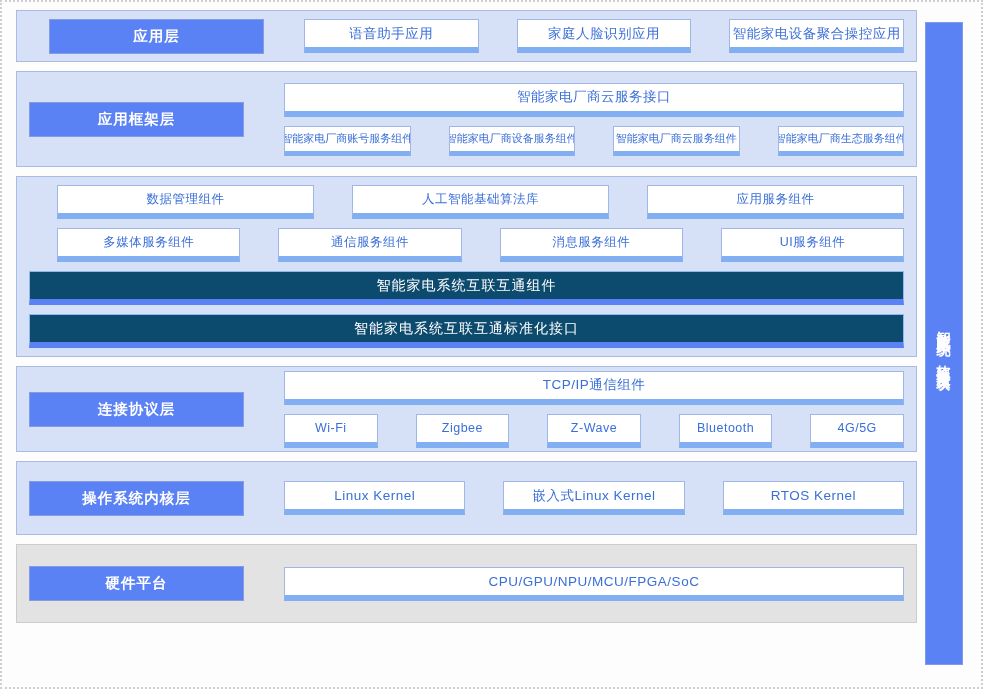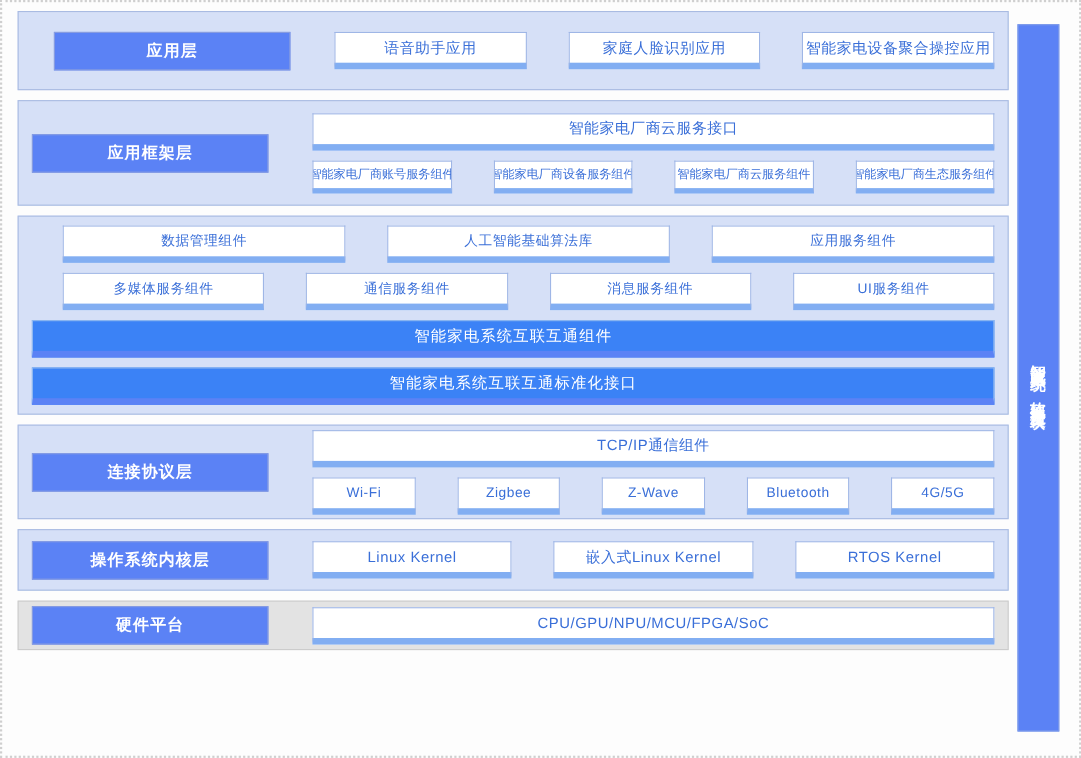--- a/index.html
+++ b/index.html
@@ -87,21 +87,21 @@
     letter-spacing:.5px;
     white-space:nowrap;
     overflow:hidden;
     margin-left:28px;
   }
   .card.sm{font-size:11px;letter-spacing:0;height:30px;border-bottom-width:5px;}
   .card.lat{font-size:12.5px;}
   
   .bar{
     width:100%;
-    background:#3b82f6;
+    background:#0c4a6e;
     border:1px solid #8fb8f0;
     border-bottom:6px solid #5b82f5;
     box-sizing:border-box;
     height:34px;
     display:flex;
     align-items:center;
     justify-content:center;
     color:#ffffff;
     font-size:14px;
     letter-spacing:1px;
@@ -123,26 +123,26 @@
     font-size:14px;
     font-weight:bold;
     letter-spacing:2px;
   }
   .vtext{
     writing-mode:vertical-rl;
     text-orientation:upright;
     white-space:nowrap;
   }
   
-  .layer.app{height:72px;padding-left:32px;}
+  .layer.app{height:52px;padding-left:32px;}
   .layer.framework{height:96px;}
   .layer.middleware{height:181px;}
   .layer.protocol{height:86px;}
-  .layer.kernel{height:56px;}
-  .layer.hardware{height:45px;}
+  .layer.kernel{height:74px;}
+  .layer.hardware{height:79px;}
   .layer.middleware .layer-label{height:35px;}
 </style>
 </head>
 <body>
 
 <div id="root">
   <div class="canvas">
 
     <div class="stack">
 

